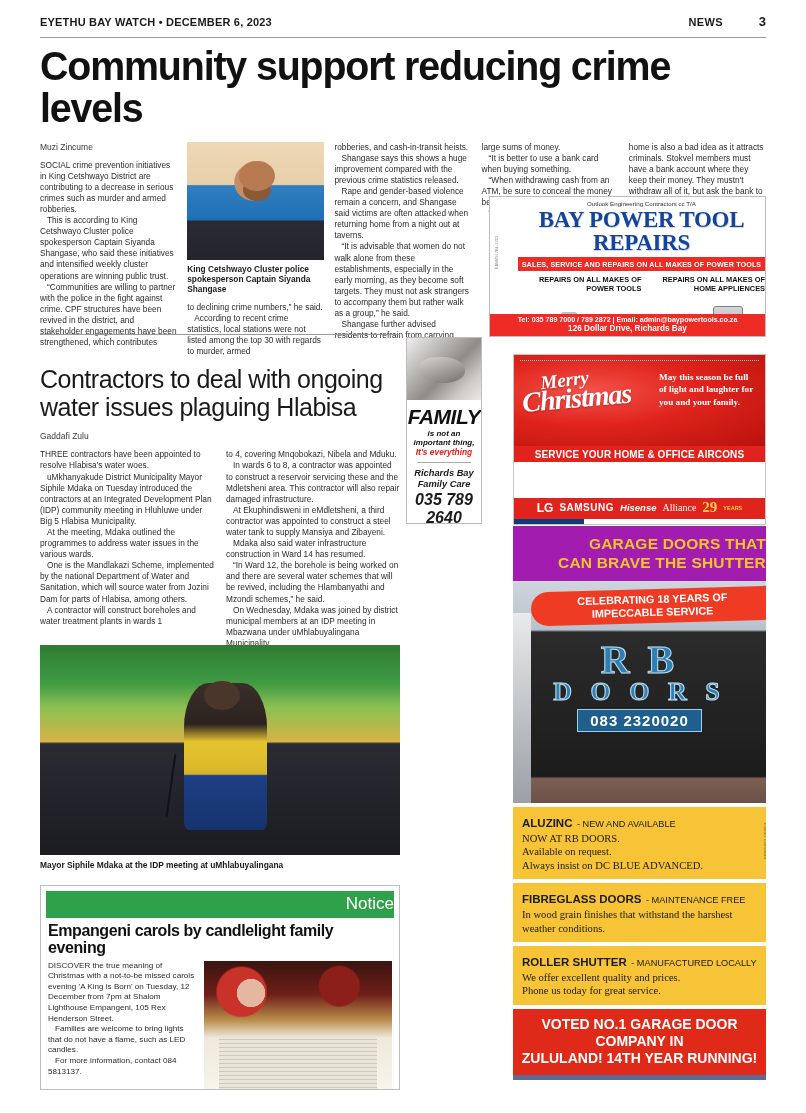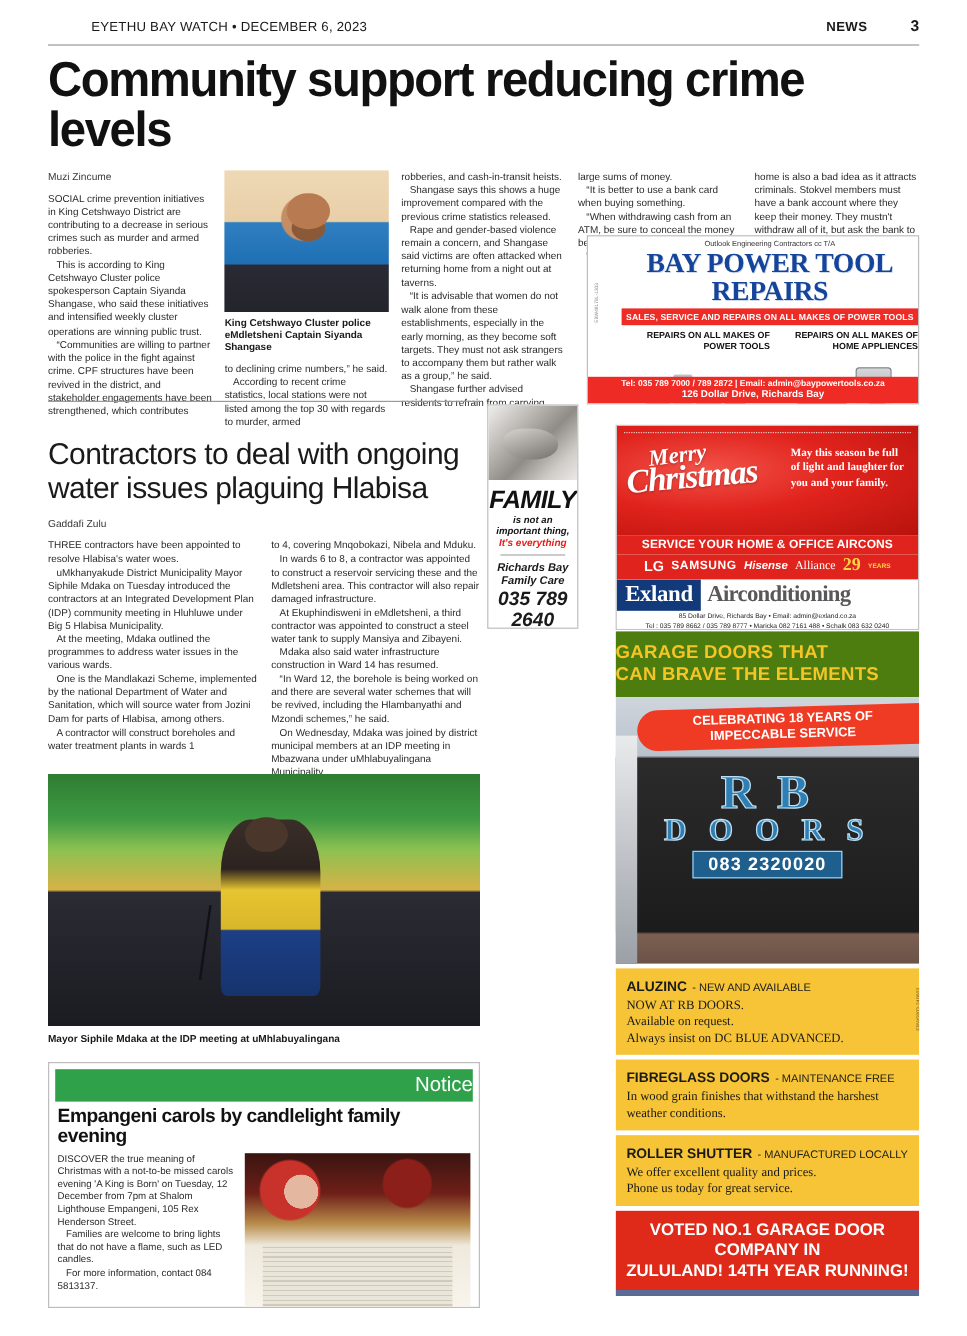--- a/index.html
+++ b/index.html
@@ -11,21 +11,21 @@
     overflow: hidden;
     position: relative;
   }
   .page { width: 806px; height: 1113px; position: relative; padding: 0 40px; }
 
   
   .masthead {
     display: flex; align-items: baseline; justify-content: space-between;
     padding-top: 14px; padding-bottom: 5px;
   }
-  .mh-left { font-size: 11px; font-weight: normal; letter-spacing: .2px; margin-left: 36px; }
+  .mh-left { font-size: 11px; font-weight: bold; letter-spacing: .2px; }
   .mh-right { display: flex; align-items: baseline; gap: 36px; }
   .mh-section { font-size: 11px; font-weight: bold; letter-spacing: .3px; }
   .mh-page { font-size: 13px; font-weight: bold; }
   .mh-rule { border-top: 1px solid #9a9a9a; margin-top: 3px; }
 
   
   .headline-1 {
     font-family: "Liberation Sans", sans-serif;
     font-weight: bold;
     font-size: 41px;
@@ -174,21 +174,21 @@
     position: absolute; right: 10px; top: 16px; width: 96px; color: #fff;
     font-family: "Liberation Serif", serif; font-size: 9.2px; line-height: 12.4px;
     font-weight: bold;
   }
   .xmas-strip {
     background: #e0231c; color: #fff; text-align: center; font-weight: bold;
     font-size: 10px; padding: 3px 0 2px; letter-spacing: .1px;
   }
   .brand-row {
     background: #e0231c; display: flex; align-items: center; justify-content: center;
-    gap: 6px; padding: 1px 0 3px;
+    gap: 6px; padding: 1px 0 3px; margin-top: 36px;
   }
   .b-lg { color:#fff; font-weight:bold; font-size:12px; }
   .b-sam { color:#fff; font-weight:bold; font-size:10px; letter-spacing:.5px; }
   .b-his { color:#fff; font-weight:bold; font-size:9.5px; font-style:italic; }
   .b-all { color:#fff; font-size:10px; font-family:"Liberation Serif",serif; }
   .b-29 { color:#ffd24a; font-weight:bold; font-size:15px; font-family:"Liberation Serif",serif; }
   .b-yrs { color:#ffd24a; font-size:5.5px; font-weight:bold; vertical-align: super; }
   .exland-row { display: flex; background: #ffffff; height: 26px; align-items: stretch; }
   .ex-blue {
     background: #123a7a; color: #fff; font-family: "Liberation Serif", serif;
@@ -202,21 +202,21 @@
   }
   .ex-foot { background: #fff; text-align: center; padding: 2px 0 3px; }
   .ex-foot div { font-size: 5.6px; color: #222; line-height: 7.6px; }
 
   
   .ad-rb {
     position: absolute; left: 513px; top: 526px; width: 253px; height: 554px;
     overflow: hidden; background: #fff;
   }
   .rb-banner {
-    background: #4d7c0f; color: #f5c528; text-align: left; font-weight: bold;
+    background: #a21caf; color: #f5c528; text-align: right; font-weight: bold;
     font-size: 15.5px; line-height: 19px; padding: 8px 0 9px; letter-spacing: .2px;
   }
   .rb-photo {
     position: relative; height: 222px;
     background: linear-gradient(180deg,#cfd5dd 0%,#b9c2cc 22%,#2b2b2b 23%,#1c1c1c 88%,#7b5f52 89%,#6b5247 100%);
     overflow: hidden;
   }
   .rb-ribbon {
     position: absolute; left: 18px; right: -8px; top: 8px; height: 34px;
     background: #ef3b24; border-radius: 18px 0 0 18px;
@@ -347,21 +347,21 @@
         <p>SOCIAL crime prevention initiatives in King Cetshwayo District are contributing to a decrease in serious crimes such as murder and armed robberies.</p>
         <p>This is according to King Cetshwayo Cluster police spokesperson Captain Siyanda Shangase, who said these initiatives and intensified weekly cluster operations are winning public trust.</p>
         <p>“Communities are willing to partner with the police in the fight against crime. CPF structures have been revived in the district, and stakeholder engagements have been strengthened, which contributes</p>
       </div>
     </div>
 
     <div class="col-narrow">
       <div class="photo-box">
         <div class="photo"></div>
       </div>
-      <div class="photo-caption">King Cetshwayo Cluster police eMdletsheni Captain Siyanda Shangase</div>
+      <div class="photo-caption">King Cetshwayo Cluster police spokesperson Captain Siyanda Shangase</div>
       <div class="bodytext">
         <p>to declining crime numbers,” he said.</p>
         <p>According to recent crime statistics, local stations were not listed among the top 30 with regards to murder, armed</p>
       </div>
     </div>
 
     <div class="col">
       <div class="bodytext">
         <p>robberies, and cash-in-transit heists.</p>
         <p>Shangase says this shows a huge improvement compared with the previous crime statistics released.</p>
@@ -479,21 +479,21 @@
     </div>
     <div class="ex-foot">
       <div>85 Dollar Drive, Richards Bay • Email: admin@exland.co.za</div>
       <div>Tel : 035 789 8662 / 035 789 8777 • Maricka 082 7161 488 • Schalk 083 632 0240</div>
     </div>
   </div>
 
   <div class="ad-rb">
     <div class="rb-banner">
       <div>GARAGE DOORS THAT</div>
-      <div>CAN BRAVE THE ELEMENTS</div>
+      <div>CAN BRAVE THE SHUTTER</div>
     </div>
     <div class="rb-photo">
       <div class="rb-side"></div>
       <div class="rb-ribbon">
         <div>CELEBRATING 18 YEARS OF</div>
         <div>IMPECCABLE SERVICE</div>
       </div>
       <div class="rb-logo">
         <div class="rb-rb">R B</div>
         <div class="rb-doors">D O O R S</div>

